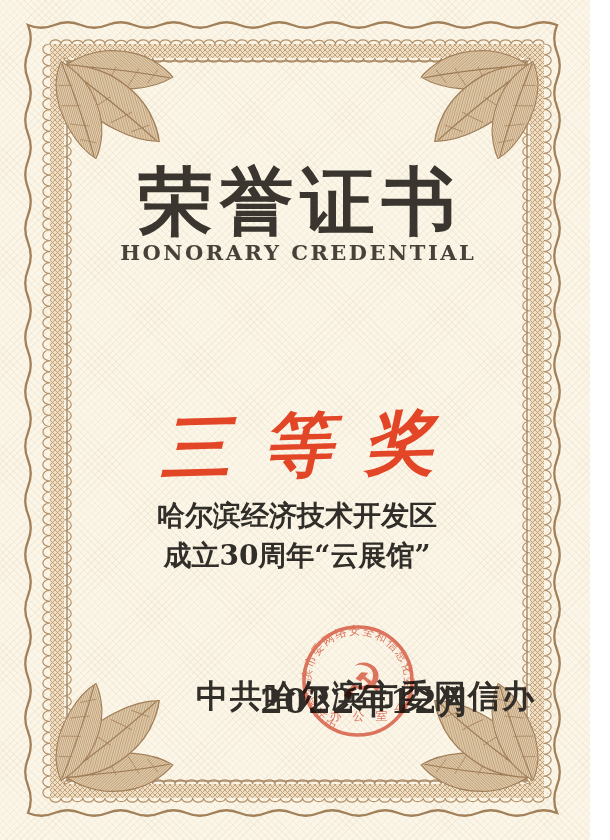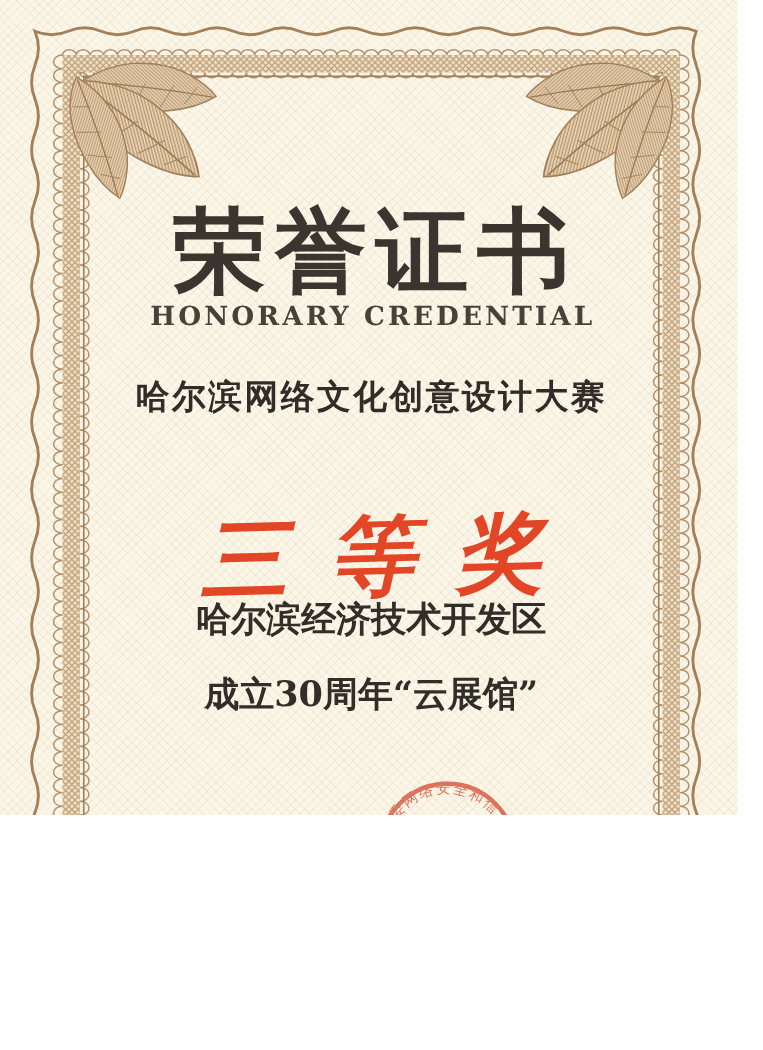--- a/index.html
+++ b/index.html
@@ -1,33 +1,33 @@
 <!DOCTYPE html>
 <html><head>
 <meta charset="utf-8">
 <style>
   html,body{margin:0;padding:0;background:#ffffff;}
   body{width:610px;height:840px;position:relative;overflow:hidden;
        font-family:"DejaVu Serif","Liberation Serif",serif;}
-  .certificate{position:absolute;left:0;top:0;width:600px;height:652px;overflow:hidden;
+  .certificate{position:absolute;left:0;top:0;width:600px;height:840px;overflow:hidden;
     background-color:#fbf6e7;
     background-image:
       repeating-linear-gradient(45deg, rgba(186,152,109,0.09) 0 1px, rgba(0,0,0,0) 1px 5px),
       repeating-linear-gradient(-45deg, rgba(186,152,109,0.09) 0 1px, rgba(0,0,0,0) 1px 5px);}
   .scan-edge{position:absolute;right:0;top:0;width:10px;height:840px;background:#ffffff;}
   svg.frame{position:absolute;left:0;top:0;z-index:1;}
   .txt{position:absolute;left:0;width:594px;text-align:center;z-index:2;
        color:#312d28;line-height:1.12;white-space:nowrap;}
   .title-cn{top:160px;font-size:74px;font-weight:700;letter-spacing:7px;text-indent:7px;color:#3a352f;}
   .title-en{top:241px;font-size:21px;font-weight:700;letter-spacing:2.5px;text-indent:2.5px;color:#474239;}
   .event{top:303px;font-size:27px;font-weight:700;letter-spacing:2px;color:#302c27;}
   .category{top:357px;font-size:26px;font-weight:700;letter-spacing:32px;text-indent:32px;}
   .award{top:406px;font-size:70px;font-weight:700;font-style:italic;
          letter-spacing:32px;text-indent:32px;color:#e34527;transform:rotate(-1.5deg);}
-  .ach1{top:480px;font-size:28px;font-weight:700;}
+  .ach1{top:500px;font-size:28px;font-weight:700;}
   .ach2{top:540px;font-size:28px;font-weight:700;text-align:center;}
   .recipient{top:586px;font-size:30px;font-weight:700;letter-spacing:1px;}
   .sign{left:136px;width:460px;}
   .issuer{top:679px;font-size:32px;font-weight:700;letter-spacing:2px;}
   .date{top:684px;font-size:33px;font-weight:700;letter-spacing:1px;}
   svg.seal{position:absolute;left:288px;top:611px;z-index:3;opacity:.82;mix-blend-mode:multiply;}
 </style>
 </head>
 <body>
 
@@ -61,21 +61,20 @@
     <path id="scallopInner" fill="none" stroke="#b3906a" stroke-width="1.2" d="M64,58A5.5,4.2 0 0 0 75.1,58.0A5.5,4.2 0 0 0 86.2,58.0A5.5,4.2 0 0 0 97.3,58.0A5.5,4.2 0 0 0 108.4,58.0A5.5,4.2 0 0 0 119.5,58.0A5.5,4.2 0 0 0 130.6,58.0A5.5,4.2 0 0 0 141.7,58.0A5.5,4.2 0 0 0 152.8,58.0A5.5,4.2 0 0 0 163.9,58.0A5.5,4.2 0 0 0 175.0,58.0A5.5,4.2 0 0 0 186.0,58.0A5.5,4.2 0 0 0 197.1,58.0A5.5,4.2 0 0 0 208.2,58.0A5.5,4.2 0 0 0 219.3,58.0A5.5,4.2 0 0 0 230.4,58.0A5.5,4.2 0 0 0 241.5,58.0A5.5,4.2 0 0 0 252.6,58.0A5.5,4.2 0 0 0 263.7,58.0A5.5,4.2 0 0 0 274.8,58.0A5.5,4.2 0 0 0 285.9,58.0A5.5,4.2 0 0 0 297.0,58.0A5.5,4.2 0 0 0 308.1,58.0A5.5,4.2 0 0 0 319.2,58.0A5.5,4.2 0 0 0 330.3,58.0A5.5,4.2 0 0 0 341.4,58.0A5.5,4.2 0 0 0 352.5,58.0A5.5,4.2 0 0 0 363.6,58.0A5.5,4.2 0 0 0 374.7,58.0A5.5,4.2 0 0 0 385.8,58.0A5.5,4.2 0 0 0 396.9,58.0A5.5,4.2 0 0 0 408.0,58.0A5.5,4.2 0 0 0 419.0,58.0A5.5,4.2 0 0 0 430.1,58.0A5.5,4.2 0 0 0 441.2,58.0A5.5,4.2 0 0 0 452.3,58.0A5.5,4.2 0 0 0 463.4,58.0A5.5,4.2 0 0 0 474.5,58.0A5.5,4.2 0 0 0 485.6,58.0A5.5,4.2 0 0 0 496.7,58.0A5.5,4.2 0 0 0 507.8,58.0A5.5,4.2 0 0 0 518.9,58.0A5.5,4.2 0 0 0 530.0,58.0A5.5,4.2 0 0 0 530.0,69.0A5.5,4.2 0 0 0 530.0,80.0A5.5,4.2 0 0 0 530.0,91.0A5.5,4.2 0 0 0 530.0,102.0A5.5,4.2 0 0 0 530.0,113.0A5.5,4.2 0 0 0 530.0,124.0A5.5,4.2 0 0 0 530.0,135.0A5.5,4.2 0 0 0 530.0,146.0A5.5,4.2 0 0 0 530.0,157.0A5.5,4.2 0 0 0 530.0,168.0A5.5,4.2 0 0 0 530.0,179.0A5.5,4.2 0 0 0 530.0,190.0A5.5,4.2 0 0 0 530.0,201.0A5.5,4.2 0 0 0 530.0,212.0A5.5,4.2 0 0 0 530.0,223.0A5.5,4.2 0 0 0 530.0,234.0A5.5,4.2 0 0 0 530.0,245.0A5.5,4.2 0 0 0 530.0,256.0A5.5,4.2 0 0 0 530.0,267.0A5.5,4.2 0 0 0 530.0,278.0A5.5,4.2 0 0 0 530.0,289.0A5.5,4.2 0 0 0 530.0,300.0A5.5,4.2 0 0 0 530.0,311.0A5.5,4.2 0 0 0 530.0,322.0A5.5,4.2 0 0 0 530.0,333.0A5.5,4.2 0 0 0 530.0,344.0A5.5,4.2 0 0 0 530.0,355.0A5.5,4.2 0 0 0 530.0,366.0A5.5,4.2 0 0 0 530.0,377.0A5.5,4.2 0 0 0 530.0,388.0A5.5,4.2 0 0 0 530.0,399.0A5.5,4.2 0 0 0 530.0,410.0A5.5,4.2 0 0 0 530.0,421.0A5.5,4.2 0 0 0 530.0,432.0A5.5,4.2 0 0 0 530.0,443.0A5.5,4.2 0 0 0 530.0,454.0A5.5,4.2 0 0 0 530.0,465.0A5.5,4.2 0 0 0 530.0,476.0A5.5,4.2 0 0 0 530.0,487.0A5.5,4.2 0 0 0 530.0,498.0A5.5,4.2 0 0 0 530.0,509.0A5.5,4.2 0 0 0 530.0,520.0A5.5,4.2 0 0 0 530.0,531.0A5.5,4.2 0 0 0 530.0,542.0A5.5,4.2 0 0 0 530.0,553.0A5.5,4.2 0 0 0 530.0,564.0A5.5,4.2 0 0 0 530.0,575.0A5.5,4.2 0 0 0 530.0,586.0A5.5,4.2 0 0 0 530.0,597.0A5.5,4.2 0 0 0 530.0,608.0A5.5,4.2 0 0 0 530.0,619.0A5.5,4.2 0 0 0 530.0,630.0A5.5,4.2 0 0 0 530.0,641.0A5.5,4.2 0 0 0 530.0,652.0A5.5,4.2 0 0 0 530.0,663.0A5.5,4.2 0 0 0 530.0,674.0A5.5,4.2 0 0 0 530.0,685.0A5.5,4.2 0 0 0 530.0,696.0A5.5,4.2 0 0 0 530.0,707.0A5.5,4.2 0 0 0 530.0,718.0A5.5,4.2 0 0 0 530.0,729.0A5.5,4.2 0 0 0 530.0,740.0A5.5,4.2 0 0 0 530.0,751.0A5.5,4.2 0 0 0 530.0,762.0A5.5,4.2 0 0 0 530.0,773.0A5.5,4.2 0 0 0 530.0,784.0A5.5,4.2 0 0 0 518.9,784.0A5.5,4.2 0 0 0 507.8,784.0A5.5,4.2 0 0 0 496.7,784.0A5.5,4.2 0 0 0 485.6,784.0A5.5,4.2 0 0 0 474.5,784.0A5.5,4.2 0 0 0 463.4,784.0A5.5,4.2 0 0 0 452.3,784.0A5.5,4.2 0 0 0 441.2,784.0A5.5,4.2 0 0 0 430.1,784.0A5.5,4.2 0 0 0 419.0,784.0A5.5,4.2 0 0 0 408.0,784.0A5.5,4.2 0 0 0 396.9,784.0A5.5,4.2 0 0 0 385.8,784.0A5.5,4.2 0 0 0 374.7,784.0A5.5,4.2 0 0 0 363.6,784.0A5.5,4.2 0 0 0 352.5,784.0A5.5,4.2 0 0 0 341.4,784.0A5.5,4.2 0 0 0 330.3,784.0A5.5,4.2 0 0 0 319.2,784.0A5.5,4.2 0 0 0 308.1,784.0A5.5,4.2 0 0 0 297.0,784.0A5.5,4.2 0 0 0 285.9,784.0A5.5,4.2 0 0 0 274.8,784.0A5.5,4.2 0 0 0 263.7,784.0A5.5,4.2 0 0 0 252.6,784.0A5.5,4.2 0 0 0 241.5,784.0A5.5,4.2 0 0 0 230.4,784.0A5.5,4.2 0 0 0 219.3,784.0A5.5,4.2 0 0 0 208.2,784.0A5.5,4.2 0 0 0 197.1,784.0A5.5,4.2 0 0 0 186.0,784.0A5.5,4.2 0 0 0 175.0,784.0A5.5,4.2 0 0 0 163.9,784.0A5.5,4.2 0 0 0 152.8,784.0A5.5,4.2 0 0 0 141.7,784.0A5.5,4.2 0 0 0 130.6,784.0A5.5,4.2 0 0 0 119.5,784.0A5.5,4.2 0 0 0 108.4,784.0A5.5,4.2 0 0 0 97.3,784.0A5.5,4.2 0 0 0 86.2,784.0A5.5,4.2 0 0 0 75.1,784.0A5.5,4.2 0 0 0 64.0,784.0A5.5,4.2 0 0 0 64.0,773.0A5.5,4.2 0 0 0 64.0,762.0A5.5,4.2 0 0 0 64.0,751.0A5.5,4.2 0 0 0 64.0,740.0A5.5,4.2 0 0 0 64.0,729.0A5.5,4.2 0 0 0 64.0,718.0A5.5,4.2 0 0 0 64.0,707.0A5.5,4.2 0 0 0 64.0,696.0A5.5,4.2 0 0 0 64.0,685.0A5.5,4.2 0 0 0 64.0,674.0A5.5,4.2 0 0 0 64.0,663.0A5.5,4.2 0 0 0 64.0,652.0A5.5,4.2 0 0 0 64.0,641.0A5.5,4.2 0 0 0 64.0,630.0A5.5,4.2 0 0 0 64.0,619.0A5.5,4.2 0 0 0 64.0,608.0A5.5,4.2 0 0 0 64.0,597.0A5.5,4.2 0 0 0 64.0,586.0A5.5,4.2 0 0 0 64.0,575.0A5.5,4.2 0 0 0 64.0,564.0A5.5,4.2 0 0 0 64.0,553.0A5.5,4.2 0 0 0 64.0,542.0A5.5,4.2 0 0 0 64.0,531.0A5.5,4.2 0 0 0 64.0,520.0A5.5,4.2 0 0 0 64.0,509.0A5.5,4.2 0 0 0 64.0,498.0A5.5,4.2 0 0 0 64.0,487.0A5.5,4.2 0 0 0 64.0,476.0A5.5,4.2 0 0 0 64.0,465.0A5.5,4.2 0 0 0 64.0,454.0A5.5,4.2 0 0 0 64.0,443.0A5.5,4.2 0 0 0 64.0,432.0A5.5,4.2 0 0 0 64.0,421.0A5.5,4.2 0 0 0 64.0,410.0A5.5,4.2 0 0 0 64.0,399.0A5.5,4.2 0 0 0 64.0,388.0A5.5,4.2 0 0 0 64.0,377.0A5.5,4.2 0 0 0 64.0,366.0A5.5,4.2 0 0 0 64.0,355.0A5.5,4.2 0 0 0 64.0,344.0A5.5,4.2 0 0 0 64.0,333.0A5.5,4.2 0 0 0 64.0,322.0A5.5,4.2 0 0 0 64.0,311.0A5.5,4.2 0 0 0 64.0,300.0A5.5,4.2 0 0 0 64.0,289.0A5.5,4.2 0 0 0 64.0,278.0A5.5,4.2 0 0 0 64.0,267.0A5.5,4.2 0 0 0 64.0,256.0A5.5,4.2 0 0 0 64.0,245.0A5.5,4.2 0 0 0 64.0,234.0A5.5,4.2 0 0 0 64.0,223.0A5.5,4.2 0 0 0 64.0,212.0A5.5,4.2 0 0 0 64.0,201.0A5.5,4.2 0 0 0 64.0,190.0A5.5,4.2 0 0 0 64.0,179.0A5.5,4.2 0 0 0 64.0,168.0A5.5,4.2 0 0 0 64.0,157.0A5.5,4.2 0 0 0 64.0,146.0A5.5,4.2 0 0 0 64.0,135.0A5.5,4.2 0 0 0 64.0,124.0A5.5,4.2 0 0 0 64.0,113.0A5.5,4.2 0 0 0 64.0,102.0A5.5,4.2 0 0 0 64.0,91.0A5.5,4.2 0 0 0 64.0,80.0A5.5,4.2 0 0 0 64.0,69.0A5.5,4.2 0 0 0 64.0,58.0Z"></path>
     <rect x="67" y="61" width="460" height="720" fill="none" stroke="#a2805c" stroke-width="1.3"></rect>
     <use href="#cluster" transform="translate(66,60)"></use>
     <use href="#cluster" transform="translate(528,60) scale(-1,1)"></use>
     <use href="#cluster" transform="translate(66,782) scale(1,-1)"></use>
     <use href="#cluster" transform="translate(528,782) scale(-1,-1)"></use>
   </svg>
 
   <div class="txt title-cn">荣誉证书</div>
   <div class="txt title-en">HONORARY CREDENTIAL</div>
-  <div class="txt event">哈尔滨网络文化创意设计大赛</div>
   <div class="txt award">三等奖</div>
   <div class="txt ach1">哈尔滨经济技术开发区</div>
   <div class="txt ach2">成立30周年“云展馆”</div>
   <div class="txt sign issuer">中共哈尔滨市委网信办</div>
   <div class="txt sign date">2022年12月</div>
 
   <svg class="seal" width="140" height="140" viewBox="0 0 140 140">
     <defs>
       <path id="sealRing" d="M49.8,111.3 A46,46 0 1 1 90.2,28.7 A46,46 0 1 1 49.8,111.3"></path>
     </defs>

